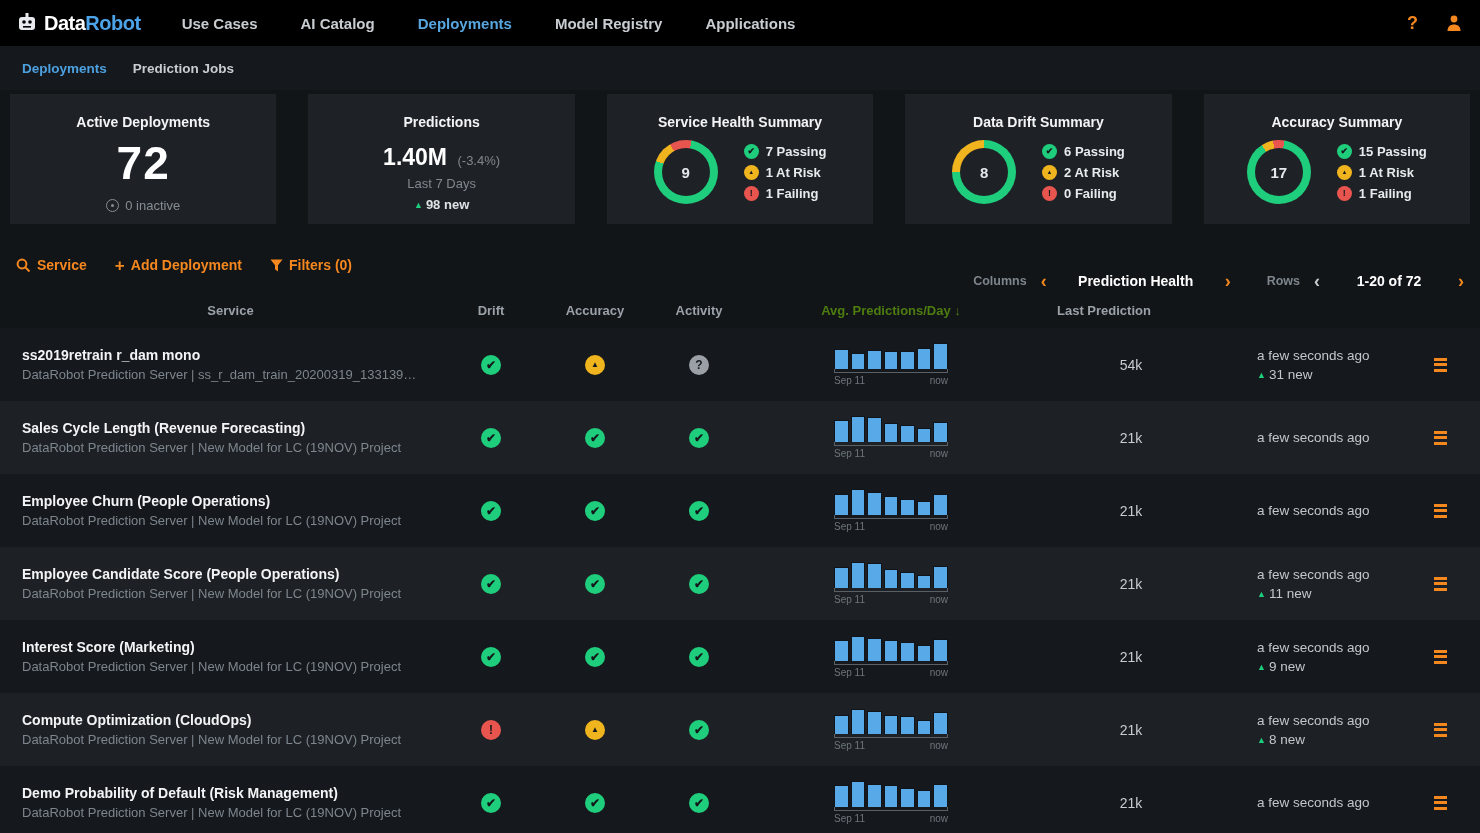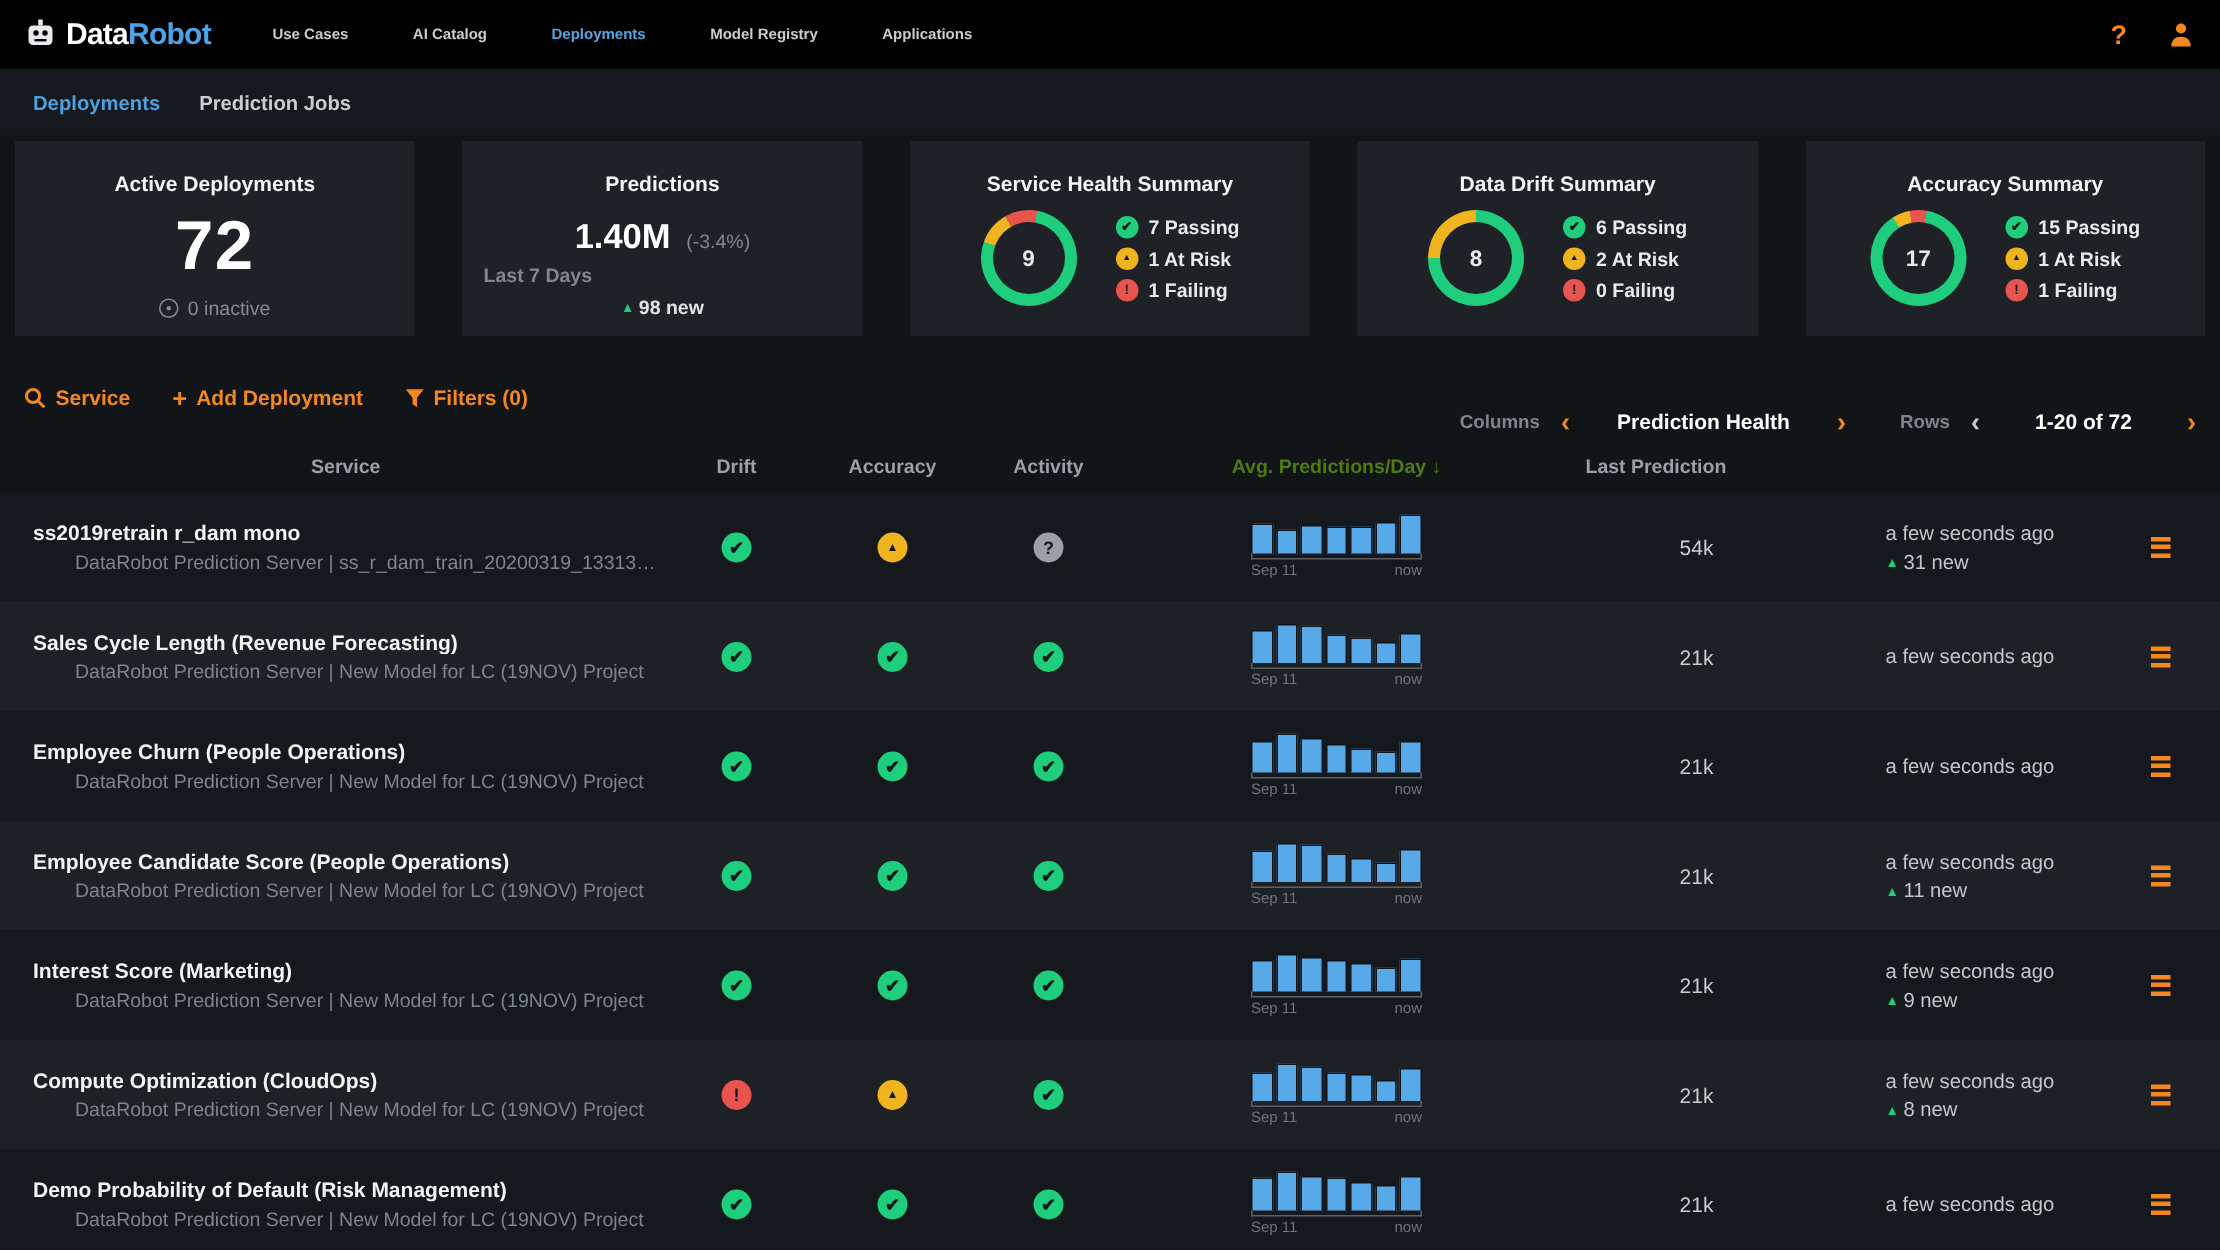--- a/index.html
+++ b/index.html
@@ -5,21 +5,21 @@
   * { margin:0; padding:0; box-sizing:border-box; }
   html,body { width:1480px; height:833px; overflow:hidden; }
   body { background:#121518; font-family:"Liberation Sans", sans-serif; color:#e6e9ec; }
 
   
   .topnav { height:46px; background:#000; display:flex; align-items:center; padding:0 16px; }
   .logo { display:flex; gap:6px; margin-right:26px; cursor:pointer; }
   .logo-mark { width:22px; height:20px; }
   .logo-text { font-size:20px; font-weight:800; letter-spacing:-0.5px; color:#fff; }
   .logo-text .robot { color:#4da3e8; }
-  .nav-item { font-size:10px; font-weight:700; color:#c9cdd1; margin-right:28px; cursor:pointer;padding-left:15px; }
+  .nav-item { font-size:15px; font-weight:700; color:#c9cdd1; margin-right:28px; cursor:pointer;padding-left:15px; }
   .nav-item.active { color:#58a6e0; }
   .nav-right { margin-left:auto; display:flex; align-items:center; gap:26px; }
   .help-icon { color:#f5871f; font-size:18px; font-weight:800; cursor:pointer; }
   .user-icon { width:20px; height:20px; cursor:pointer; }
 
   
   .subnav { height:44px; display:flex; align-items:center; padding:0 22px; gap:26px; background:#15181c; }
   .crumb { font-size:13.5px; font-weight:700; color:#c9cdd1; cursor:pointer; }
   .crumb.active { color:#4da0e0; }
 
@@ -27,21 +27,21 @@
   .cards { display:flex; gap:32px; margin:4px 10px 0 10px; }
   .card { flex:1; height:130px; background:#1e2226; padding:12px 14px; }
   .card-title { text-align:center; font-size:14px; font-weight:700; color:#f2f4f6; margin-top:8px; }
   .big-num { text-align:center; font-size:46px; font-weight:800; color:#fff; margin-top:6px; letter-spacing:1px;}
   .inactive-line { display:flex; align-items:center; justify-content:center; gap:6px; margin-top:8px; color:#868d94; font-size:13px; }
   .dot-circle { width:13px; height:13px; border:1.5px solid #868d94; border-radius:50%; position:relative; display:inline-block;}
   .dot-circle::after { content:""; position:absolute; left:3.5px; top:3.5px; width:3px; height:3px; border-radius:50%; background:#868d94; }
   .pred-main { text-align:center; margin-top:14px; }
   .pred-value { font-size:23px; font-weight:800; color:#fff; }
   .pred-delta { font-size:13px; color:#80878e; margin-left:6px; }
-  .pred-period { font-size:13px; color:#80878e; margin-top:5px;font-weight:bold; }
+  .pred-period { text-align:center; font-size:13px; color:#80878e; margin-top:5px; }
   .pred-new { text-align:center; font-size:13px; font-weight:700; color:#dfe3e6; margin-top:6px; }
   .up-tri { color:#1fce7c; font-size:9px; vertical-align:1px; margin-right:3px; }
 
   .donut-wrap { display:flex; align-items:center; justify-content:center; gap:26px; margin-top:10px; }
   .donut { width:64px; height:64px; border-radius:50%; position:relative; }
   .donut-hole { position:absolute; inset:8px; border-radius:50%; background:#1e2226; display:flex; align-items:center; justify-content:center; font-size:15px; font-weight:700; color:#e6e9ec; }
   .legend { display:flex; flex-direction:column; gap:6px; }
   .legend-row { display:flex; align-items:center; gap:7px; font-size:13px; font-weight:700; color:#e8ebee; }
 
   
@@ -67,21 +67,21 @@
   
   .grid { display:grid; grid-template-columns:minmax(0,1fr) 104px 104px 104px 280px 200px 185px 48px; align-items:center; }
   .thead { margin-top:12px; padding:0 16px 0 22px; height:36px; }
   .th { font-size:13px; font-weight:700; color:#9aa1a8; text-align:center; }
   .th.left { text-align:left; }
   .th.sorted { color:#4d7c0f; cursor:pointer; }
   .trow { height:73px; padding:0 16px 0 22px; cursor:pointer; }
   .trow:nth-child(even) { background:#1d2125; }
   .trow:nth-child(odd) { background:#15181c; }
   .dep-name { font-size:14px; font-weight:700; color:#f2f4f6; margin-bottom:4px; white-space:nowrap; overflow:hidden; text-overflow:ellipsis; }
-  .dep-sub { font-size:13px; color:#7d858d; white-space:nowrap; overflow:hidden; text-overflow:ellipsis;margin-left:28px; }
+  .dep-sub { font-size:13px; color:#7d858d; white-space:nowrap; overflow:hidden; text-overflow:ellipsis; }
   .cell-center { display:flex; justify-content:center; }
   .spark { width:114px; margin:0 auto; }
   .spark-bars { display:flex; align-items:flex-end; gap:2px; height:26px; }
   .bar { flex:1; background:#58a9e8; border:1px solid #101润317; border:1px solid #101317; border-bottom:none; }
   .spark-axis { height:4px; border-left:1px solid #5a6066; border-right:1px solid #5a6066; border-bottom:1px solid #5a6066; }
   .spark-labels { display:flex; justify-content:space-between; font-size:10px; color:#6e757c; margin-top:2px; }
   .avg-val { text-align:center; font-size:14px; color:#c8cdd2; }
   .last-cell { padding-left:26px; font-size:13.5px; color:#c2c7cc; }
   .new-line { margin-top:4px; font-weight:400; }
   .menu-btn { display:flex; flex-direction:column; gap:2.5px; align-items:center; cursor:pointer; }

